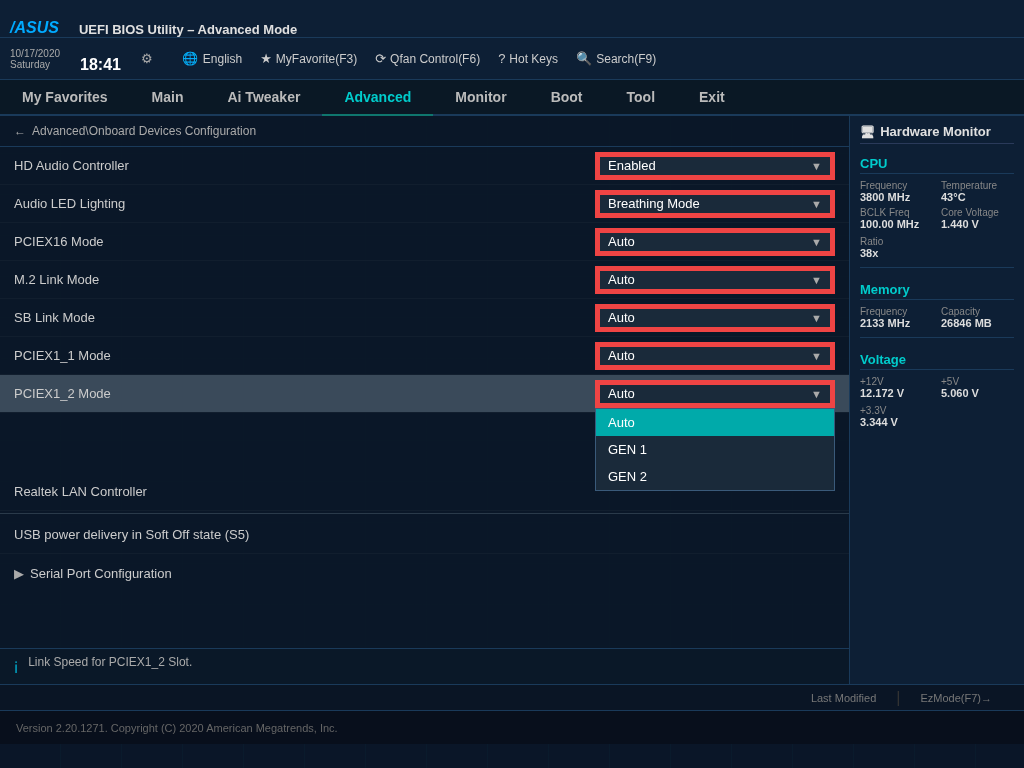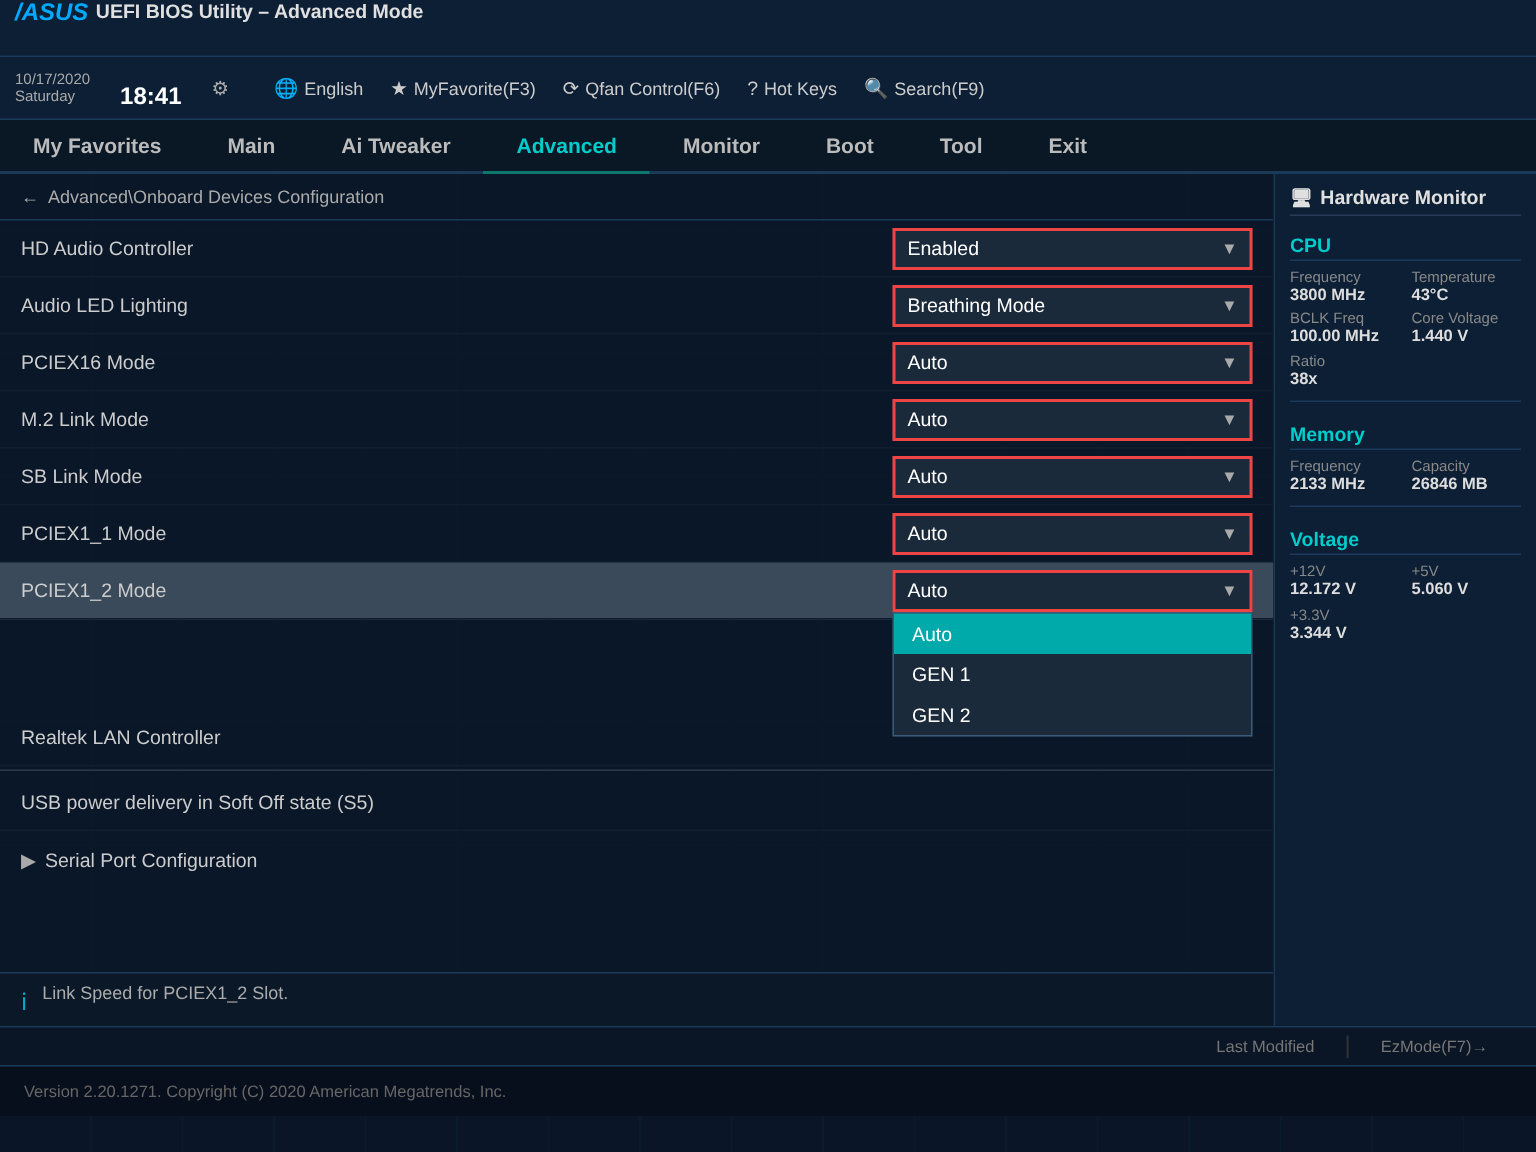--- a/index.html
+++ b/index.html
@@ -25,23 +25,23 @@
       z-index: 0;
     }
 
     
     .top-bar {
       position: relative;
       z-index: 10;
       background: #0d1f35;
       height: 38px;
       display: flex;
-      align-items: flex-start;
+      align-items: flex-end;
       padding: 0 10px;
-      gap: 1px;
+      gap: 16px;
       border-bottom: 1px solid #1a3a5a;
     }
     .asus-logo {
       color: #00aaff;
       font-weight: bold;
       font-size: 16px;
       font-style: italic;
       margin-right: 4px;
     }
     .bios-title {
@@ -154,21 +154,21 @@
     }
     .setting-value {
       min-width: 240px;
     }
 
     
     .dropdown {
       width: 240px;
       height: 28px;
       background: #1a2a3a;
-      border: 2px solid #ef4444;
+      border: 5px solid #ef4444;
       color: #fff;
       font-size: 13px;
       padding: 0 8px;
       display: flex;
       align-items: center;
       justify-content: space-between;
       cursor: pointer;
     }
     .dropdown-arrow { color: #aaa; font-size: 11px; }
 

